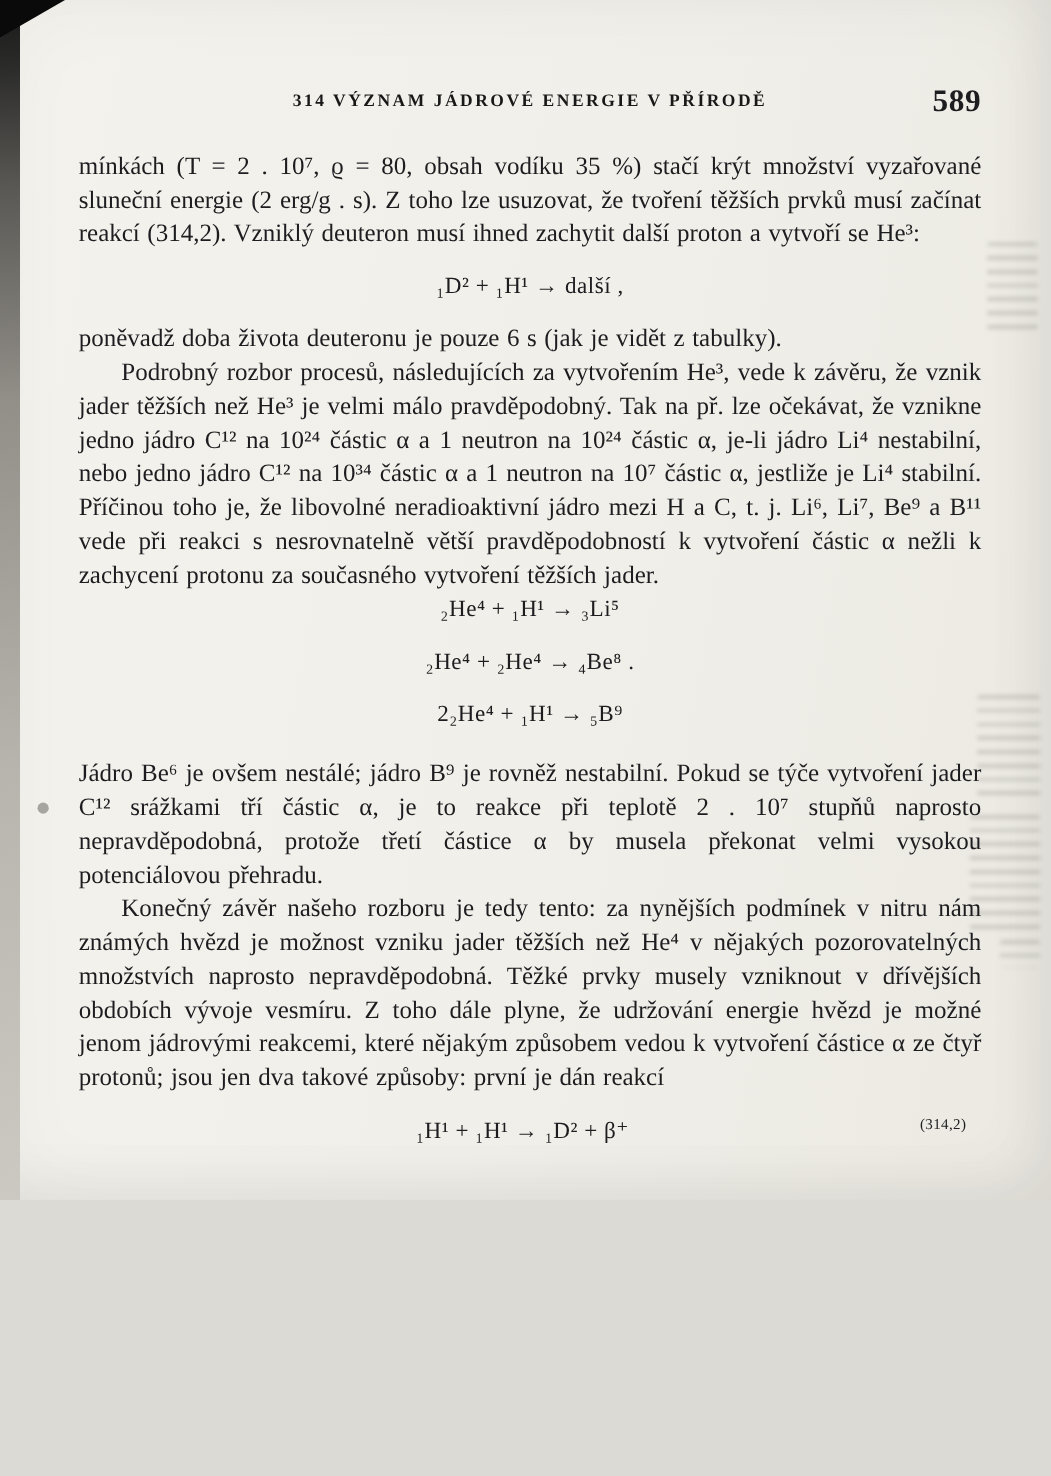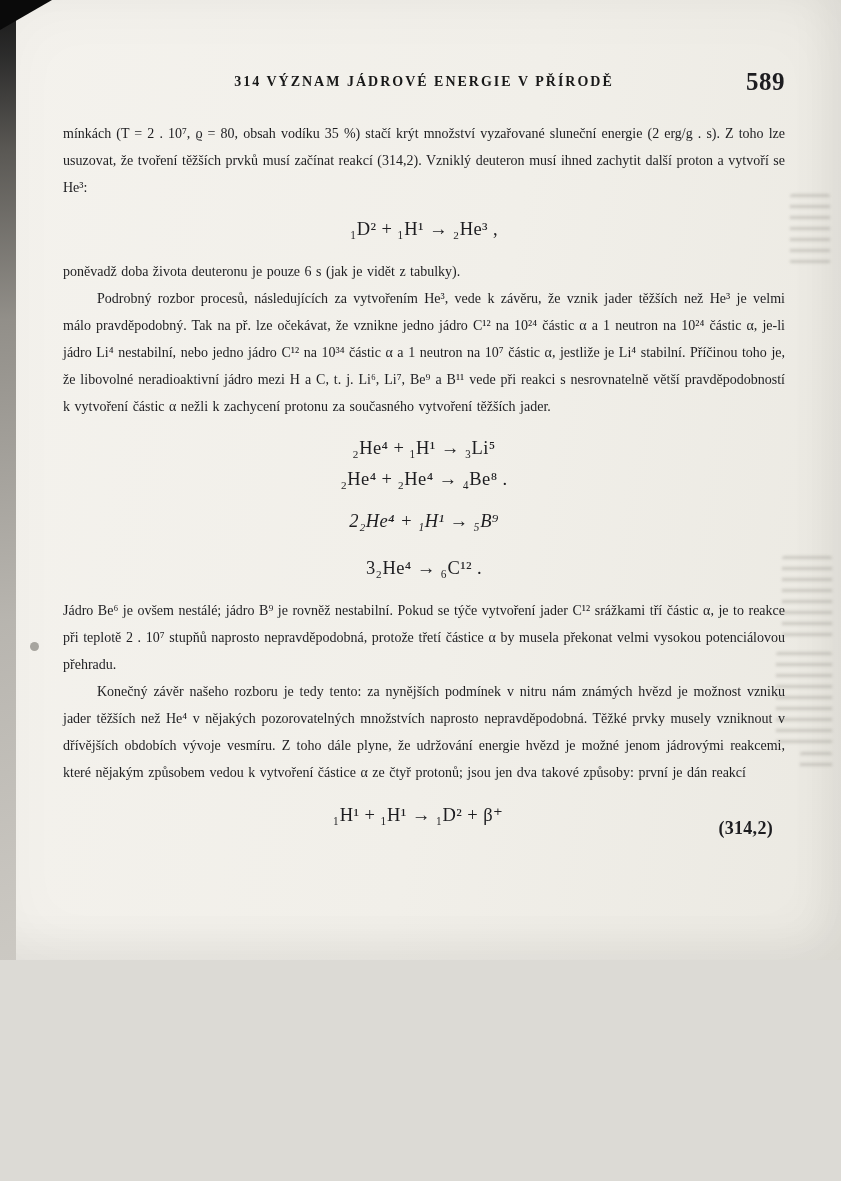--- a/index.html
+++ b/index.html
@@ -40,33 +40,33 @@
   
   .content{position:absolute;left:63px;top:72px;width:722px;}
   .header{position:relative;height:22px;margin-bottom:26px;text-align:center;}
   .section-title{
     font-weight:bold;font-size:14px;letter-spacing:2px;color:#181818;
   }
   .page-number{
     position:absolute;right:0;top:-4px;font-weight:bold;font-size:25px;letter-spacing:.5px;
   }
   .para{
-    margin:0;text-align:justify;font-size:14px;line-height:27px;word-spacing:1px;
+    margin:0;text-align:justify;font-size:20px;line-height:27px;word-spacing:1px;
   }
   .indent{text-indent:34px;}
   .eq{
     text-align:center;font-size:18.5px;line-height:27px;letter-spacing:.4px;
   }
   .eq.solo{margin:15px 0;}
-  .eq.first{margin-top:15px;margin-bottom:4px;font-family:Liberation Serif, serif;}
-  .eq.mid{margin-top:4px;margin-bottom:20px;font-style:italic;}
-  .eq.last{margin-top:4px;margin-bottom:15px;}
+  .eq.first{margin-top:1px;margin-bottom:4px;font-family:Liberation Serif, serif;}
+  .eq.mid{margin-top:4px;margin-bottom:20px;}
+  .eq.last{margin-top:15px;margin-bottom:15px;}
   .eq-row{position:relative;margin:16px 12px 0 0;}
   .eq-label{
-    position:absolute;right:0;top:16px;font-size:18px;letter-spacing:.3px;font-weight:bold;
+    position:absolute;right:0;top:0;font-size:12px;letter-spacing:.3px;
   }
 </style>
 </head>
 <body>
 
 <div class="page">
 
   <div class="edge-left"></div>
   <div class="corner-wedge"></div>
   <div class="ghost g1"></div>
@@ -77,33 +77,32 @@
 
   <div class="content">
 
     <div class="header">
       <span class="section-title">314 VÝZNAM JÁDROVÉ ENERGIE V PŘÍRODĚ</span>
       <span class="page-number">589</span>
     </div>
 
     <p class="para">mínkách (T = 2 . 10⁷, ϱ = 80, obsah vodíku 35 %) stačí krýt množství vyzařované sluneční energie (2 erg/g . s). Z toho lze usuzovat, že tvoření těžších prvků musí začínat reakcí (314,2). Vzniklý deuteron musí ihned zachytit další proton a vytvoří se He³:</p>
 
-    <div class="eq solo">₁D² + ₁H¹ → ₂He³ ,</div>
+    <div class="eq solo">₁D² + ₁H¹ → další ,</div>
 
     <p class="para">poněvadž doba života deuteronu je pouze 6 s (jak je vidět z tabulky).</p>
 
     <p class="para indent">Podrobný rozbor procesů, následujících za vytvořením He³, vede k závěru, že vznik jader těžších než He³ je velmi málo pravděpodobný. Tak na př. lze očekávat, že vznikne jedno jádro C¹² na 10²⁴ částic α a 1 neutron na 10²⁴ částic α, je-li jádro Li⁴ nestabilní, nebo jedno jádro C¹² na 10³⁴ částic α a 1 neutron na 10⁷ částic α, jestliže je Li⁴ stabilní. Příčinou toho je, že libovolné neradioaktivní jádro mezi H a C, t. j. Li⁶, Li⁷, Be⁹ a B¹¹ vede při reakci s nesrovnatelně větší pravděpodobností k vytvoření částic α nežli k zachycení protonu za současného vytvoření těžších jader.</p>
 
 
     <div class="eq first">₂He⁴ + ₁H¹ → ₃Li⁵</div>
     <div class="eq last">₂He⁴ + ₂He⁴ → ₄Be⁸ .</div>
 
 
     <div class="eq mid">2₂He⁴ + ₁H¹ → ₅B⁹</div>
-    <div class="eq last">3₂He⁴ → ₆C¹² .</div>
 
     <p class="para">Jádro Be⁶ je ovšem nestálé; jádro B⁹ je rovněž nestabilní. Pokud se týče vytvoření jader C¹² srážkami tří částic α, je to reakce při teplotě 2 . 10⁷ stupňů naprosto nepravděpodobná, protože třetí částice α by musela překonat velmi vysokou potenciálovou přehradu.</p>
 
     <p class="para indent">Konečný závěr našeho rozboru je tedy tento: za nynějších podmínek v nitru nám známých hvězd je možnost vzniku jader těžších než He⁴ v nějakých pozorovatelných množstvích naprosto nepravděpodobná. Těžké prvky musely vzniknout v dřívějších obdobích vývoje vesmíru. Z toho dále plyne, že udržování energie hvězd je možné jenom jádrovými reakcemi, které nějakým způsobem vedou k vytvoření částice α ze čtyř protonů; jsou jen dva takové způsoby: první je dán reakcí</p>
 
     <div class="eq-row">
       <div class="eq">₁H¹ + ₁H¹ → ₁D² + β⁺</div>
       <span class="eq-label">(314,2)</span>
     </div>
 

